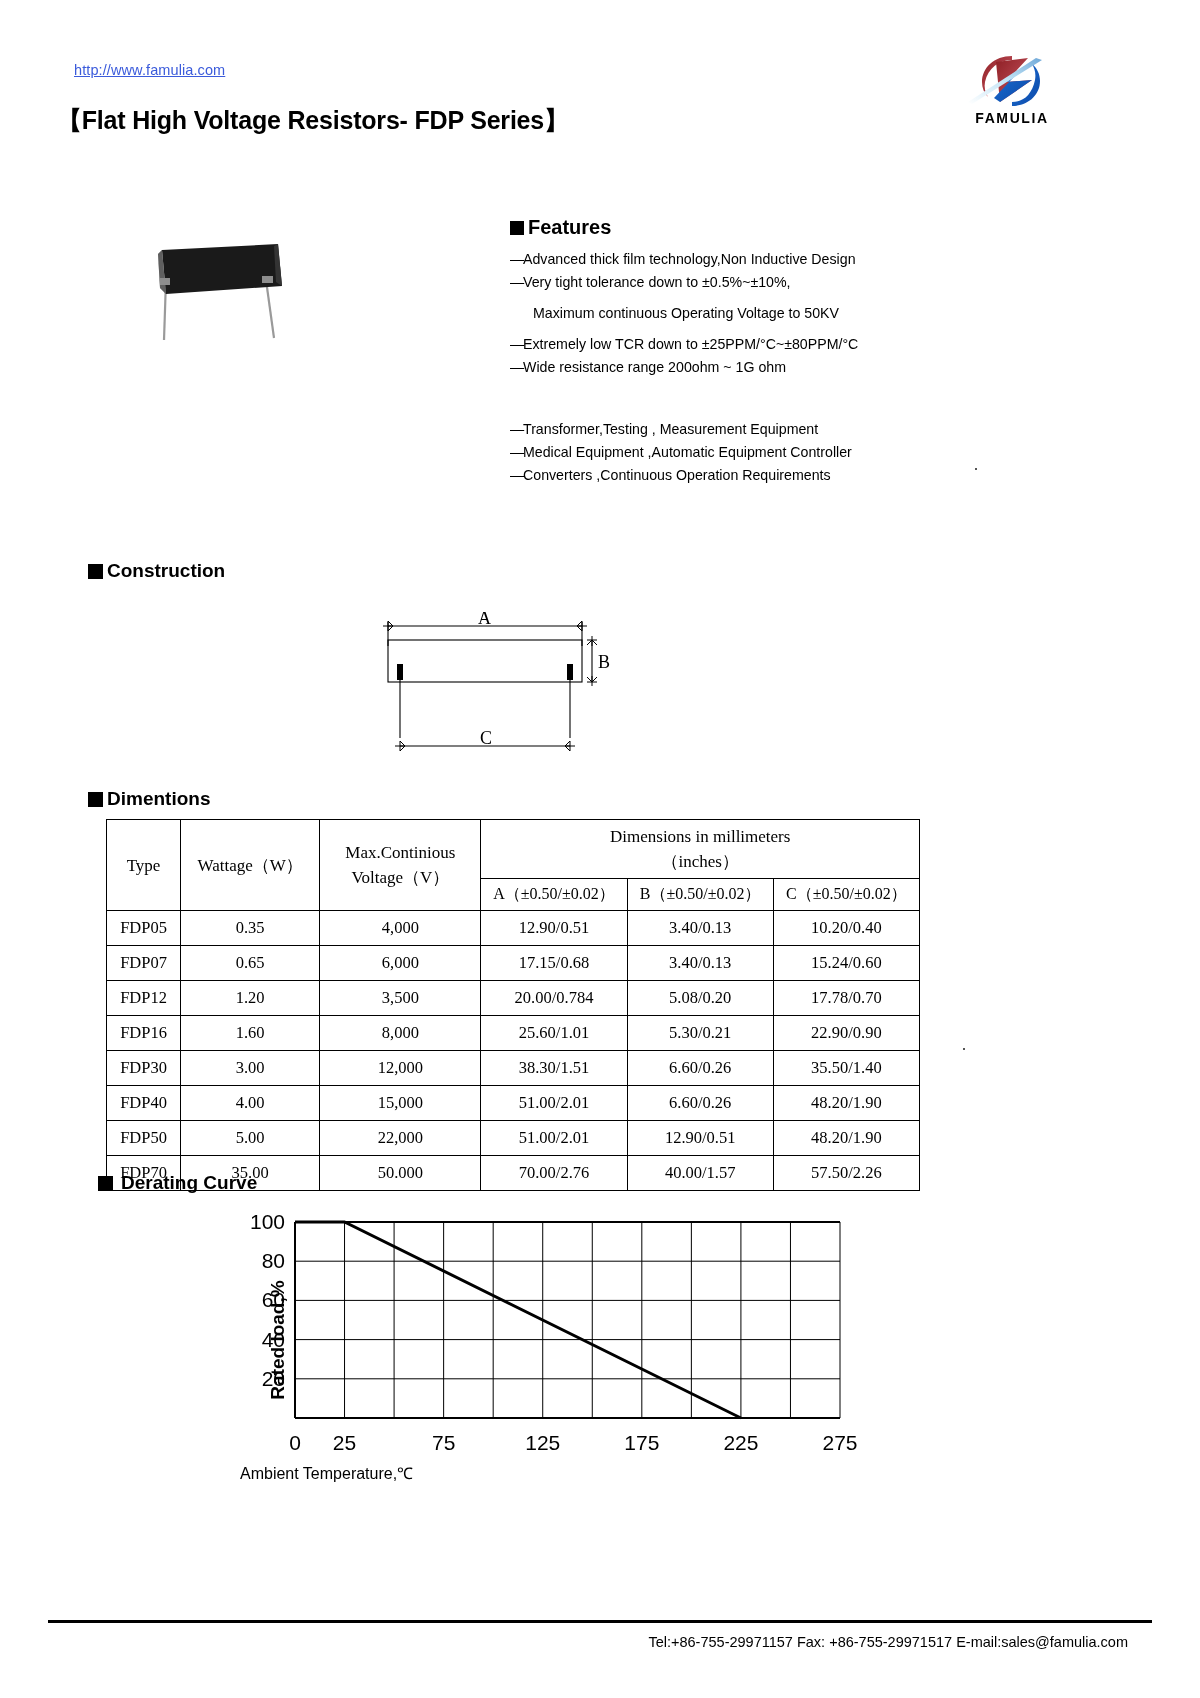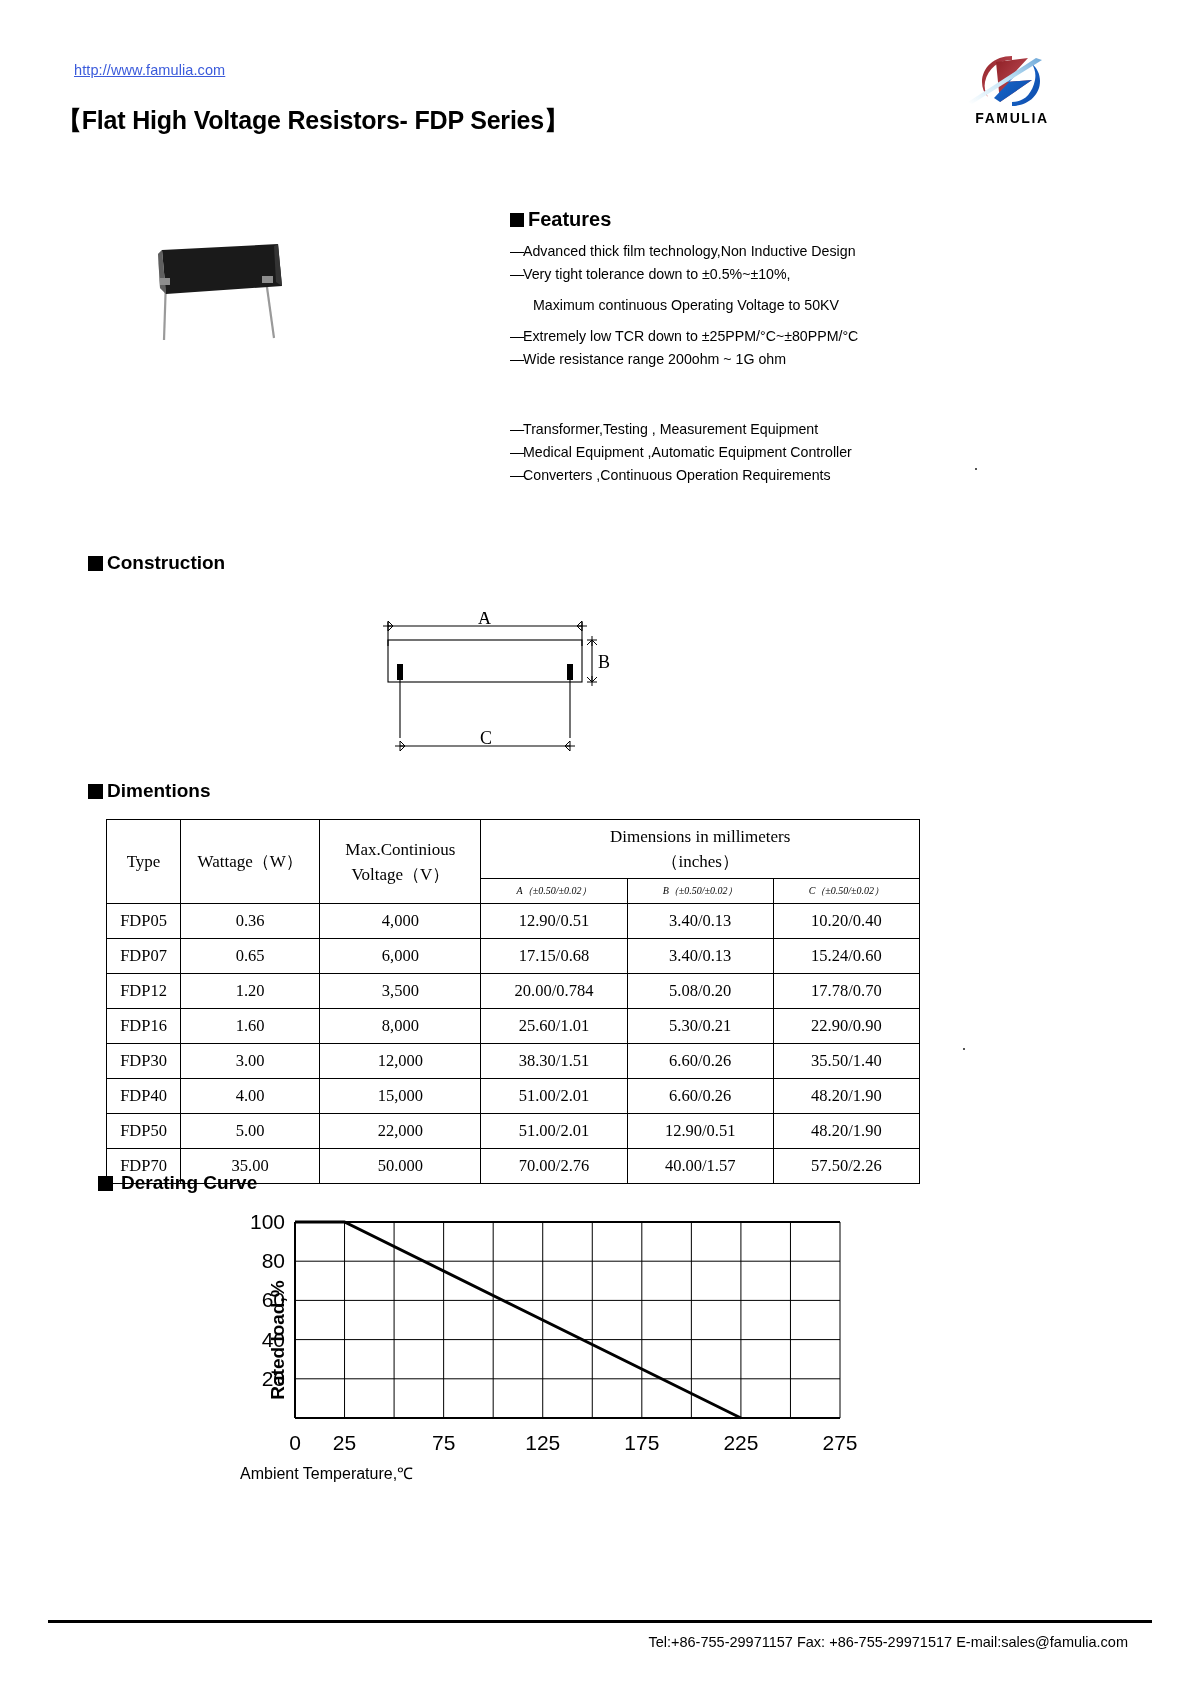--- a/index.html
+++ b/index.html
@@ -33,21 +33,21 @@
   }
 
   
   #product-photo { position: absolute; left: 150px; top: 238px; width: 160px; height: 110px; }
 
   
   #features { position: absolute; left: 510px; top: 208px; width: 560px; }
   #applications { position: absolute; left: 510px; top: 418px; width: 560px; }
   .sect-head {
     font-size: 20px; font-weight: bold; display: flex; align-items: center;
-    margin: 0 0 9px 0;
+    margin: 8px 0 9px 0;
   }
   .sect-head .sq {
     display: inline-block; width: 14px; height: 14px; background: #000;
     margin-right: 4px;
   }
   .bullet {
     font-size: 14.2px; line-height: 23px; white-space: nowrap;
     display: flex; align-items: flex-start;
   }
   .bullet .dash { display: inline-block; width: 13px; flex: 0 0 13px; }
@@ -67,21 +67,21 @@
 
   #dim-table {
     position: absolute; left: 106px; top: 819px; width: 814px;
     border-collapse: collapse;
     font-family: "Liberation Serif", serif;
   }
   #dim-table th, #dim-table td {
     border: 1px solid #000; text-align: center; font-weight: normal;
   }
   #dim-table .h-main { font-size: 17px; padding: 4px 2px; line-height: 25px; }
-  #dim-table .h-sub  { font-size: 10px; padding: 5px 2px; font-style: italic; }
+  #dim-table .h-sub  { font-size: 16px; padding: 5px 2px; }
   #dim-table td { font-size: 16.5px; padding: 7px 2px; margin-left: 23px; }
   #dim-table col.c-type { width: 74px; }
   #dim-table col.c-watt { width: 139px; }
   #dim-table col.c-volt { width: 161px; }
   #dim-table col.c-abc  { width: 146px; }
 
   
   #derating-head { position: absolute; left: 98px; top: 1172px; display: flex; align-items: center; justify-content: flex-end; }
   #derating-head .sq { width: 15px; height: 15px; background:#000; margin-right: 8px; }
   #derating-head .txt { font-size: 19px; font-weight: bold; }
@@ -254,21 +254,21 @@
     </tr>
     <tr>
       <th class="h-sub">A（±0.50/±0.02）</th>
       <th class="h-sub">B（±0.50/±0.02）</th>
       <th class="h-sub">C（±0.50/±0.02）</th>
     </tr>
   </thead>
   <tbody id="dim-body">
       <tr>
         <td>FDP05</td>
-        <td>0.36</td>
+        <td>0.35</td>
         <td>4,000</td>
         <td>12.90/0.51</td>
         <td>3.40/0.13</td>
         <td>10.20/0.40</td>
       </tr>
       <tr>
         <td>FDP07</td>
         <td>0.65</td>
         <td>6,000</td>
         <td>17.15/0.68</td>

